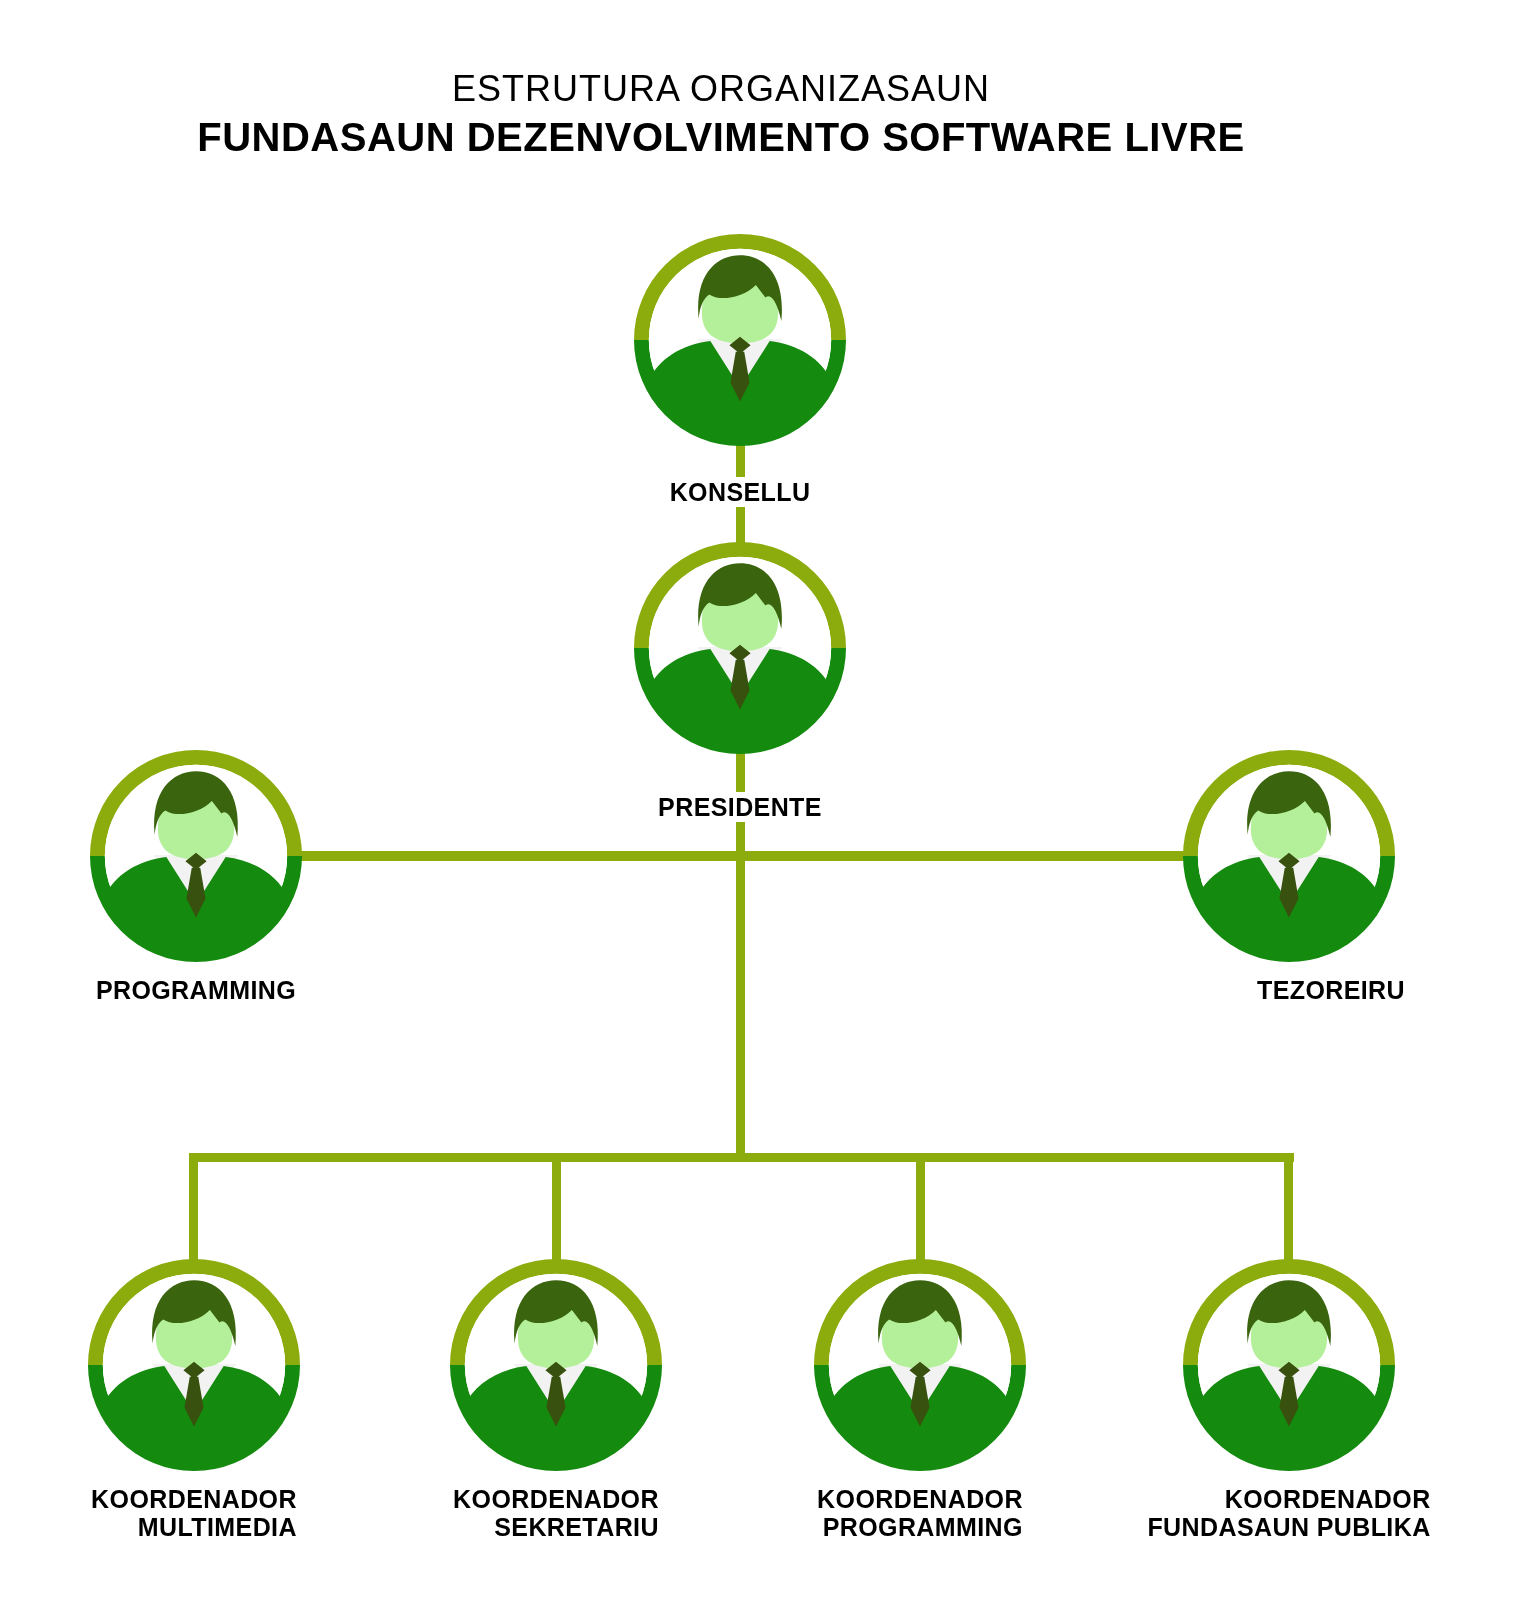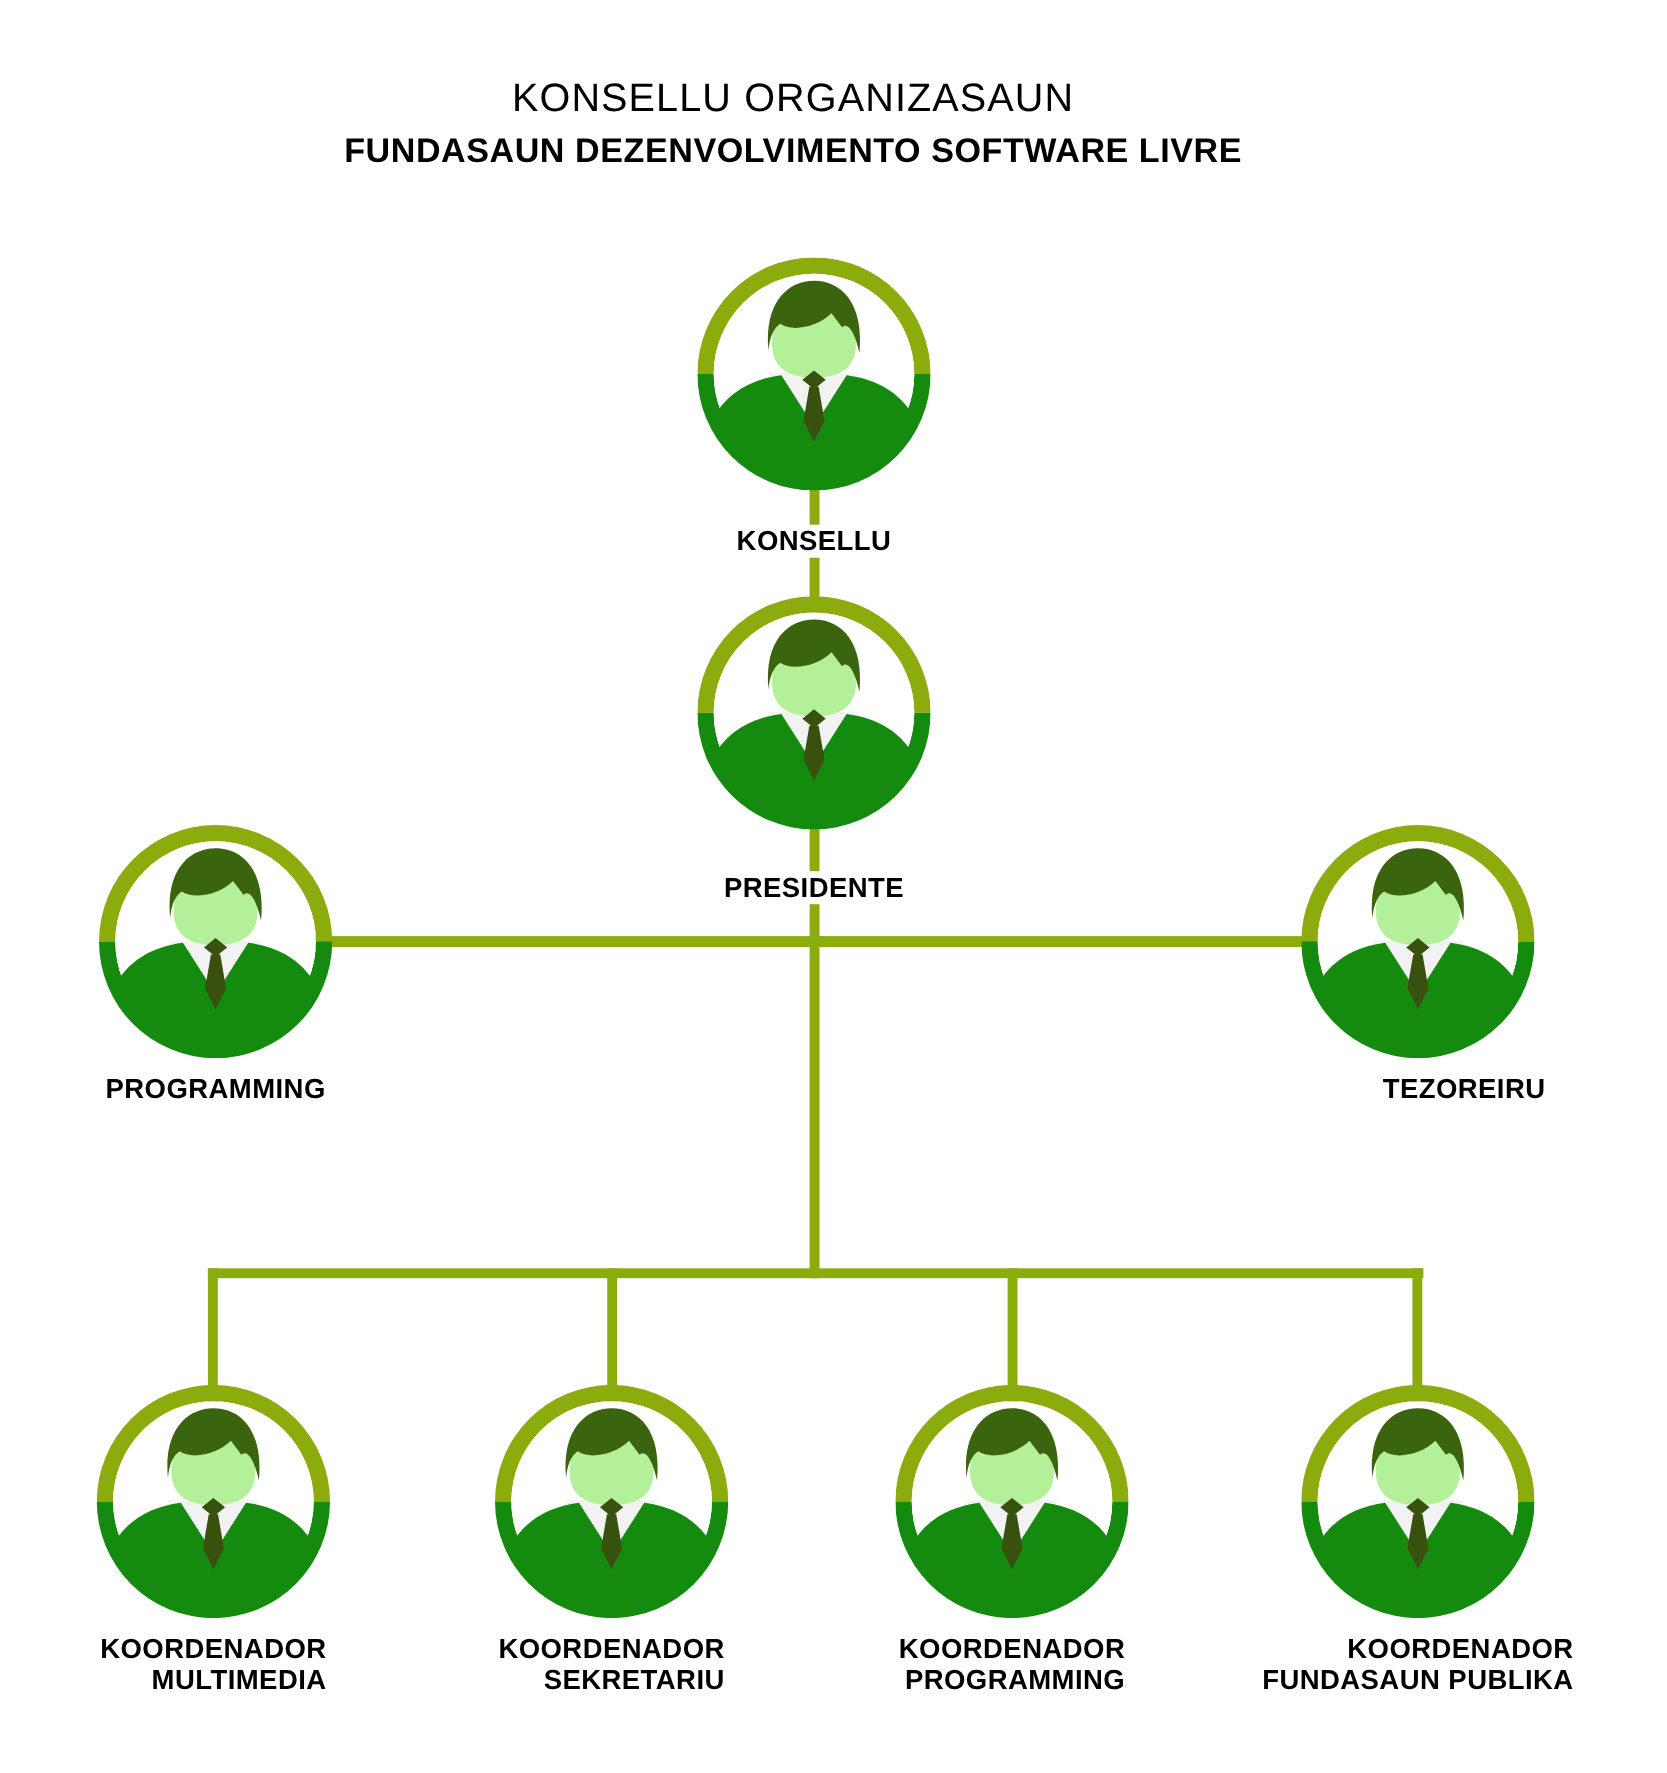--- a/index.html
+++ b/index.html
@@ -8,21 +8,21 @@
     width:1515px;height:1612px;
     background:var(--background,#FFFFFF);
     font-family:"Liberation Sans",sans-serif;
     overflow:hidden;
   }
   .titles{
     position:absolute;top:66px;left:0;width:1442px;
     text-align:center;color:var(--text,#000);
   }
   .title-line1{font-size:36px;font-weight:400;line-height:46px;letter-spacing:1px;}
-  .title-line2{font-size:31px;font-weight:700;line-height:50px;letter-spacing:0.5px;}
+  .title-line2{font-size:40px;font-weight:700;line-height:50px;letter-spacing:0.5px;}
   .connector{position:absolute;background:var(--line-olive,#8CAC0E);z-index:1;}
   .node{position:absolute;width:212px;height:212px;z-index:2;}
   .node svg{width:100%;height:100%;display:block;}
   .node-label{
     position:absolute;z-index:3;transform:translateX(-50%);
     background:var(--background,#FFFFFF);
     color:var(--text,#000);
     font-size:25px;font-weight:700;line-height:28px;letter-spacing:0.4px;
     text-align:right;white-space:nowrap;padding:1px 10px;
   }
@@ -47,21 +47,21 @@
           <path d="M2,176 C8,128 34,106 72,101 L100,145 L128,101 C166,106 192,128 198,176 L198,202 L2,202 Z" fill="var(--suit-green,#148A0E)"></path>
           <path d="M100,34 C122,34 136,50 136,74 C136,97 119,103 100,103 C81,103 64,97 64,74 C64,50 78,34 100,34 Z" fill="var(--face-green,#B4F09A)"></path>
           <path d="M61,80 C57,38 78,20 100,20 C124,20 143,40 139,82 C135,64 129,55 124,60 L115,48 C103,60 81,64 71,57 C65,61 62,69 61,80 Z" fill="var(--hair-green,#3A640E)"></path>
           <path d="M100,97 L110,105 L100,113 L90,105 Z M96,111 L104,111 L109,140 L100,158 L91,140 Z" fill="var(--tie-green,#39510E)"></path>
         </g>
       </g>
     </defs>
   </svg>
 
   <div class="titles">
-    <div class="title-line1">KONSELLU ORGANIZASAUN</div>
+    <div class="title-line1">ESTRUTURA ORGANIZASAUN</div>
     <div class="title-line2">FUNDASAUN DEZENVOLVIMENTO SOFTWARE LIVRE</div>
   </div>
 
   <div class="connector" style="left:736px;top:340px;width:9px;height:308px;"></div>
   <div class="connector" style="left:736px;top:648px;width:9px;height:514px;"></div>
   <div class="connector" style="left:196px;top:851px;width:1093px;height:10px;"></div>
   <div class="connector" style="left:189px;top:1153px;width:1105px;height:9px;"></div>
   <div class="connector" style="left:189px;top:1153px;width:9px;height:212px;"></div>
   <div class="connector" style="left:552px;top:1153px;width:9px;height:212px;"></div>
   <div class="connector" style="left:916px;top:1153px;width:9px;height:212px;"></div>

